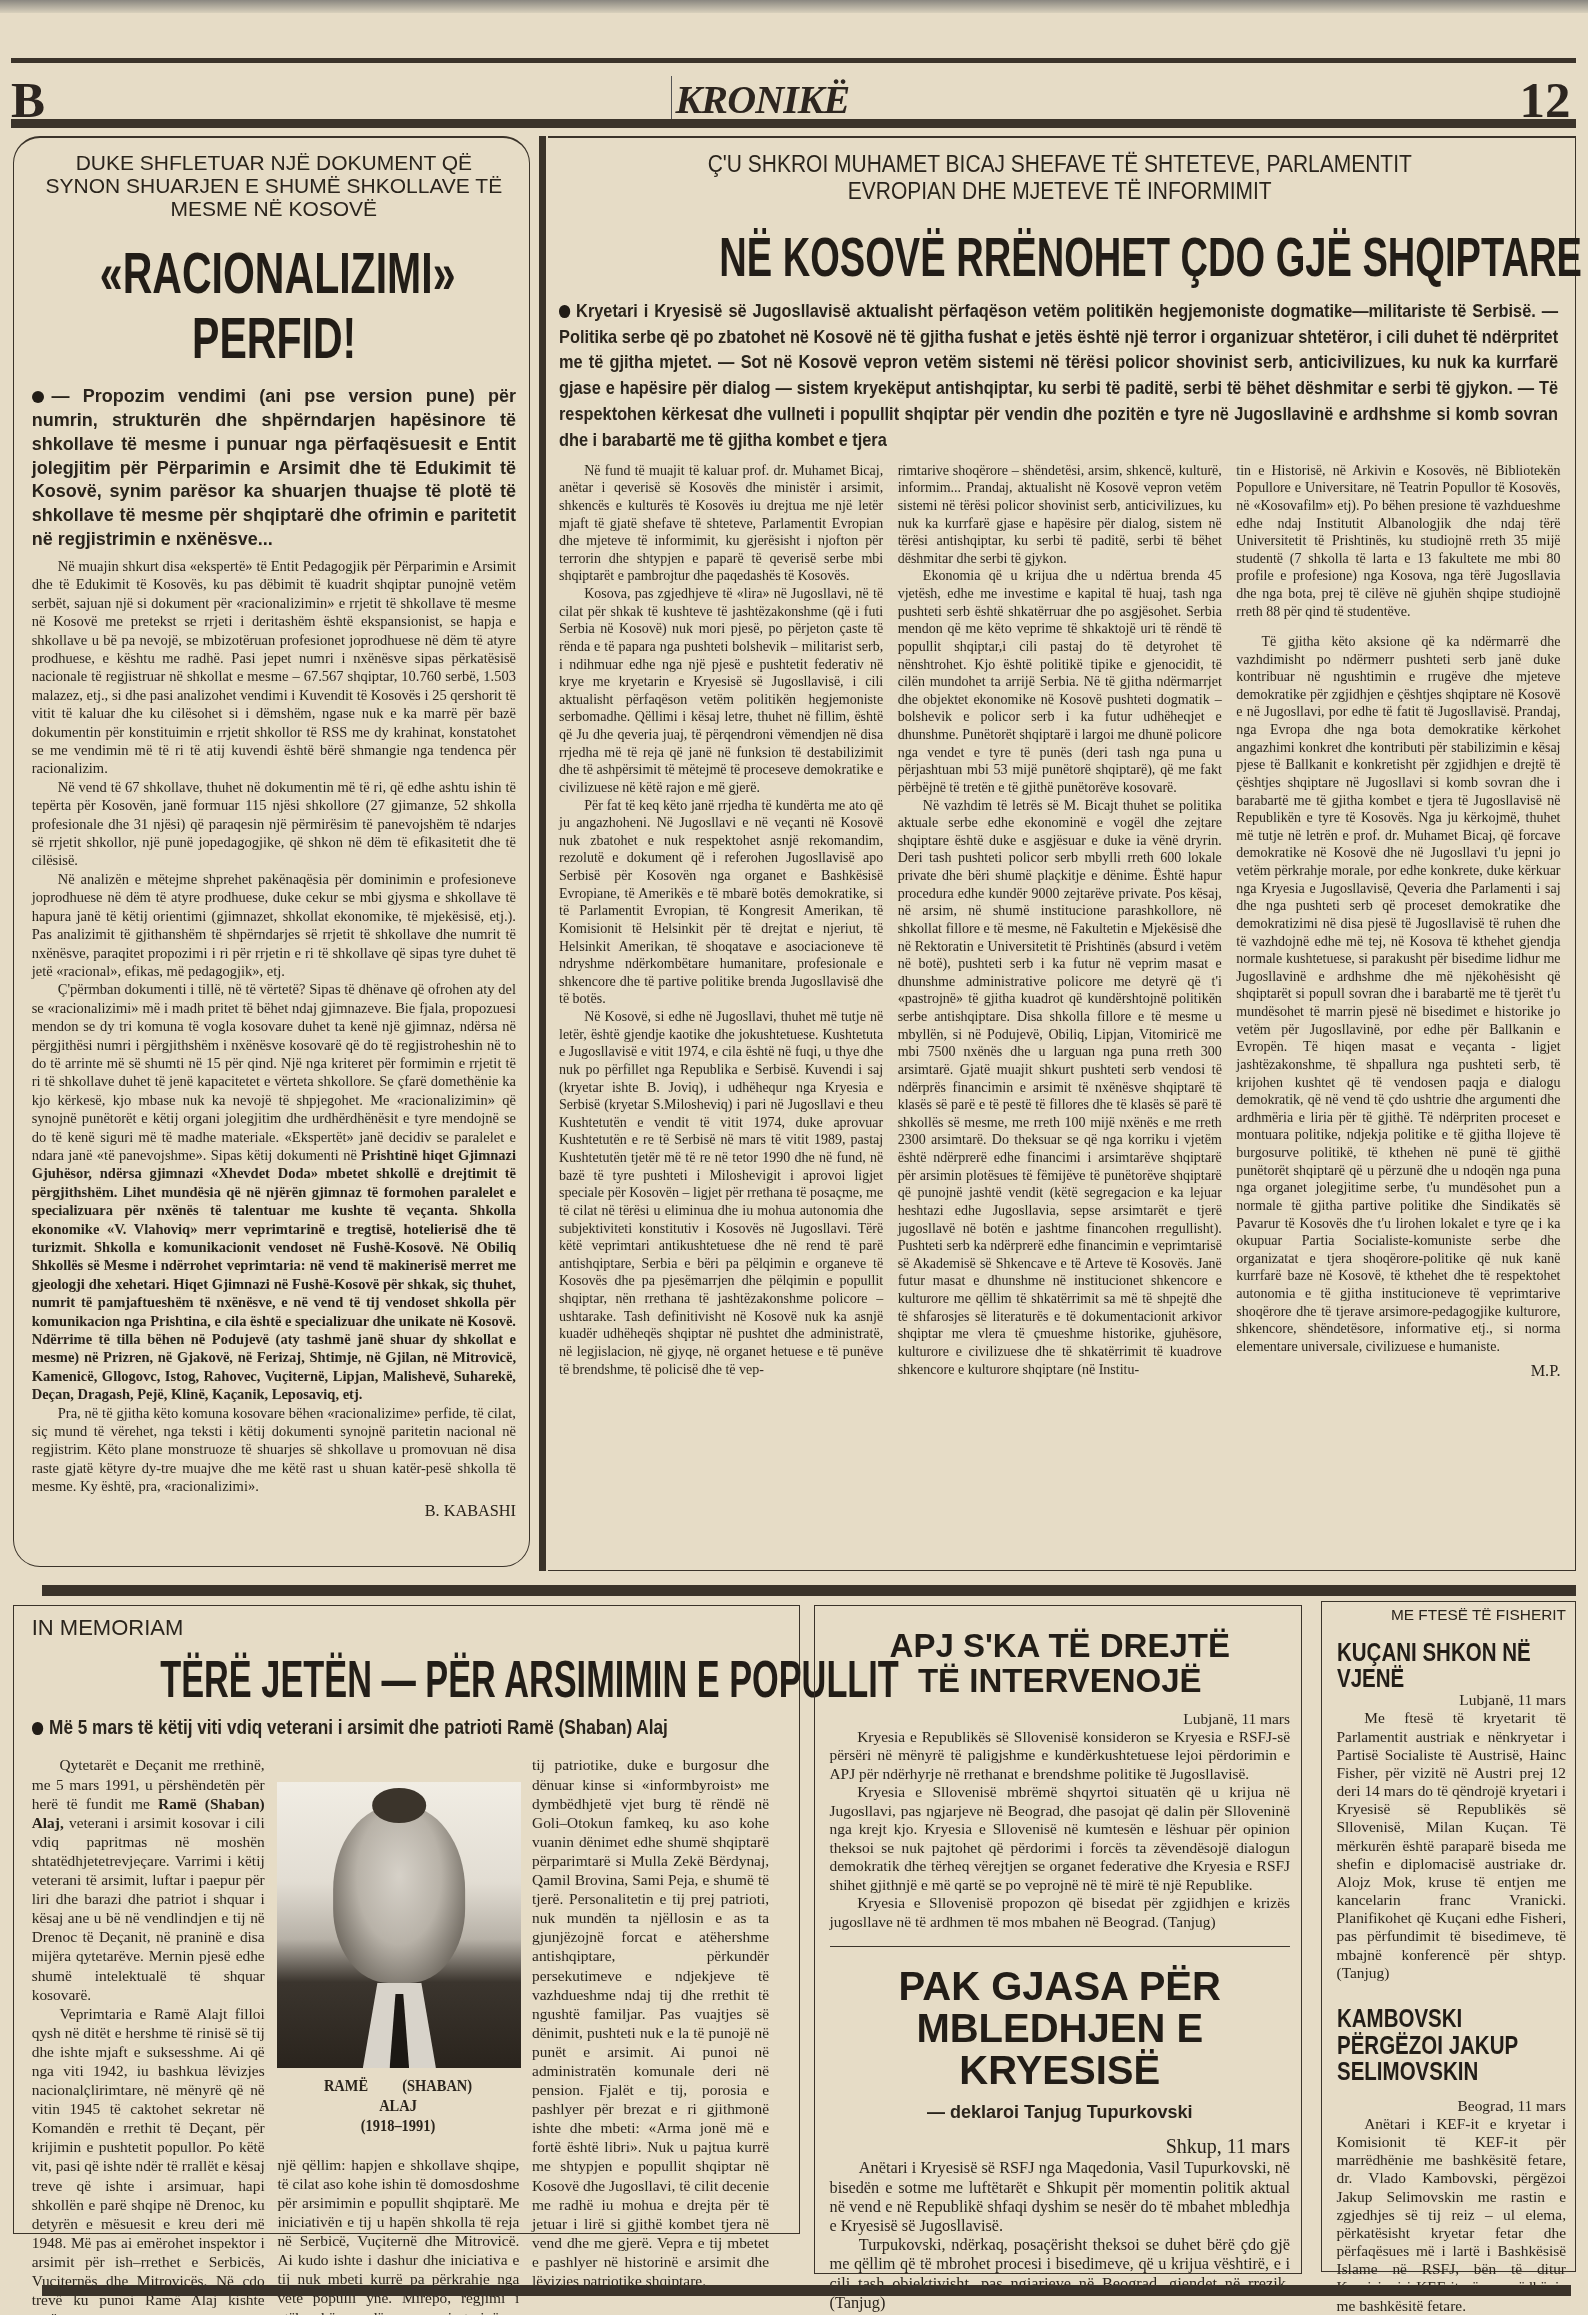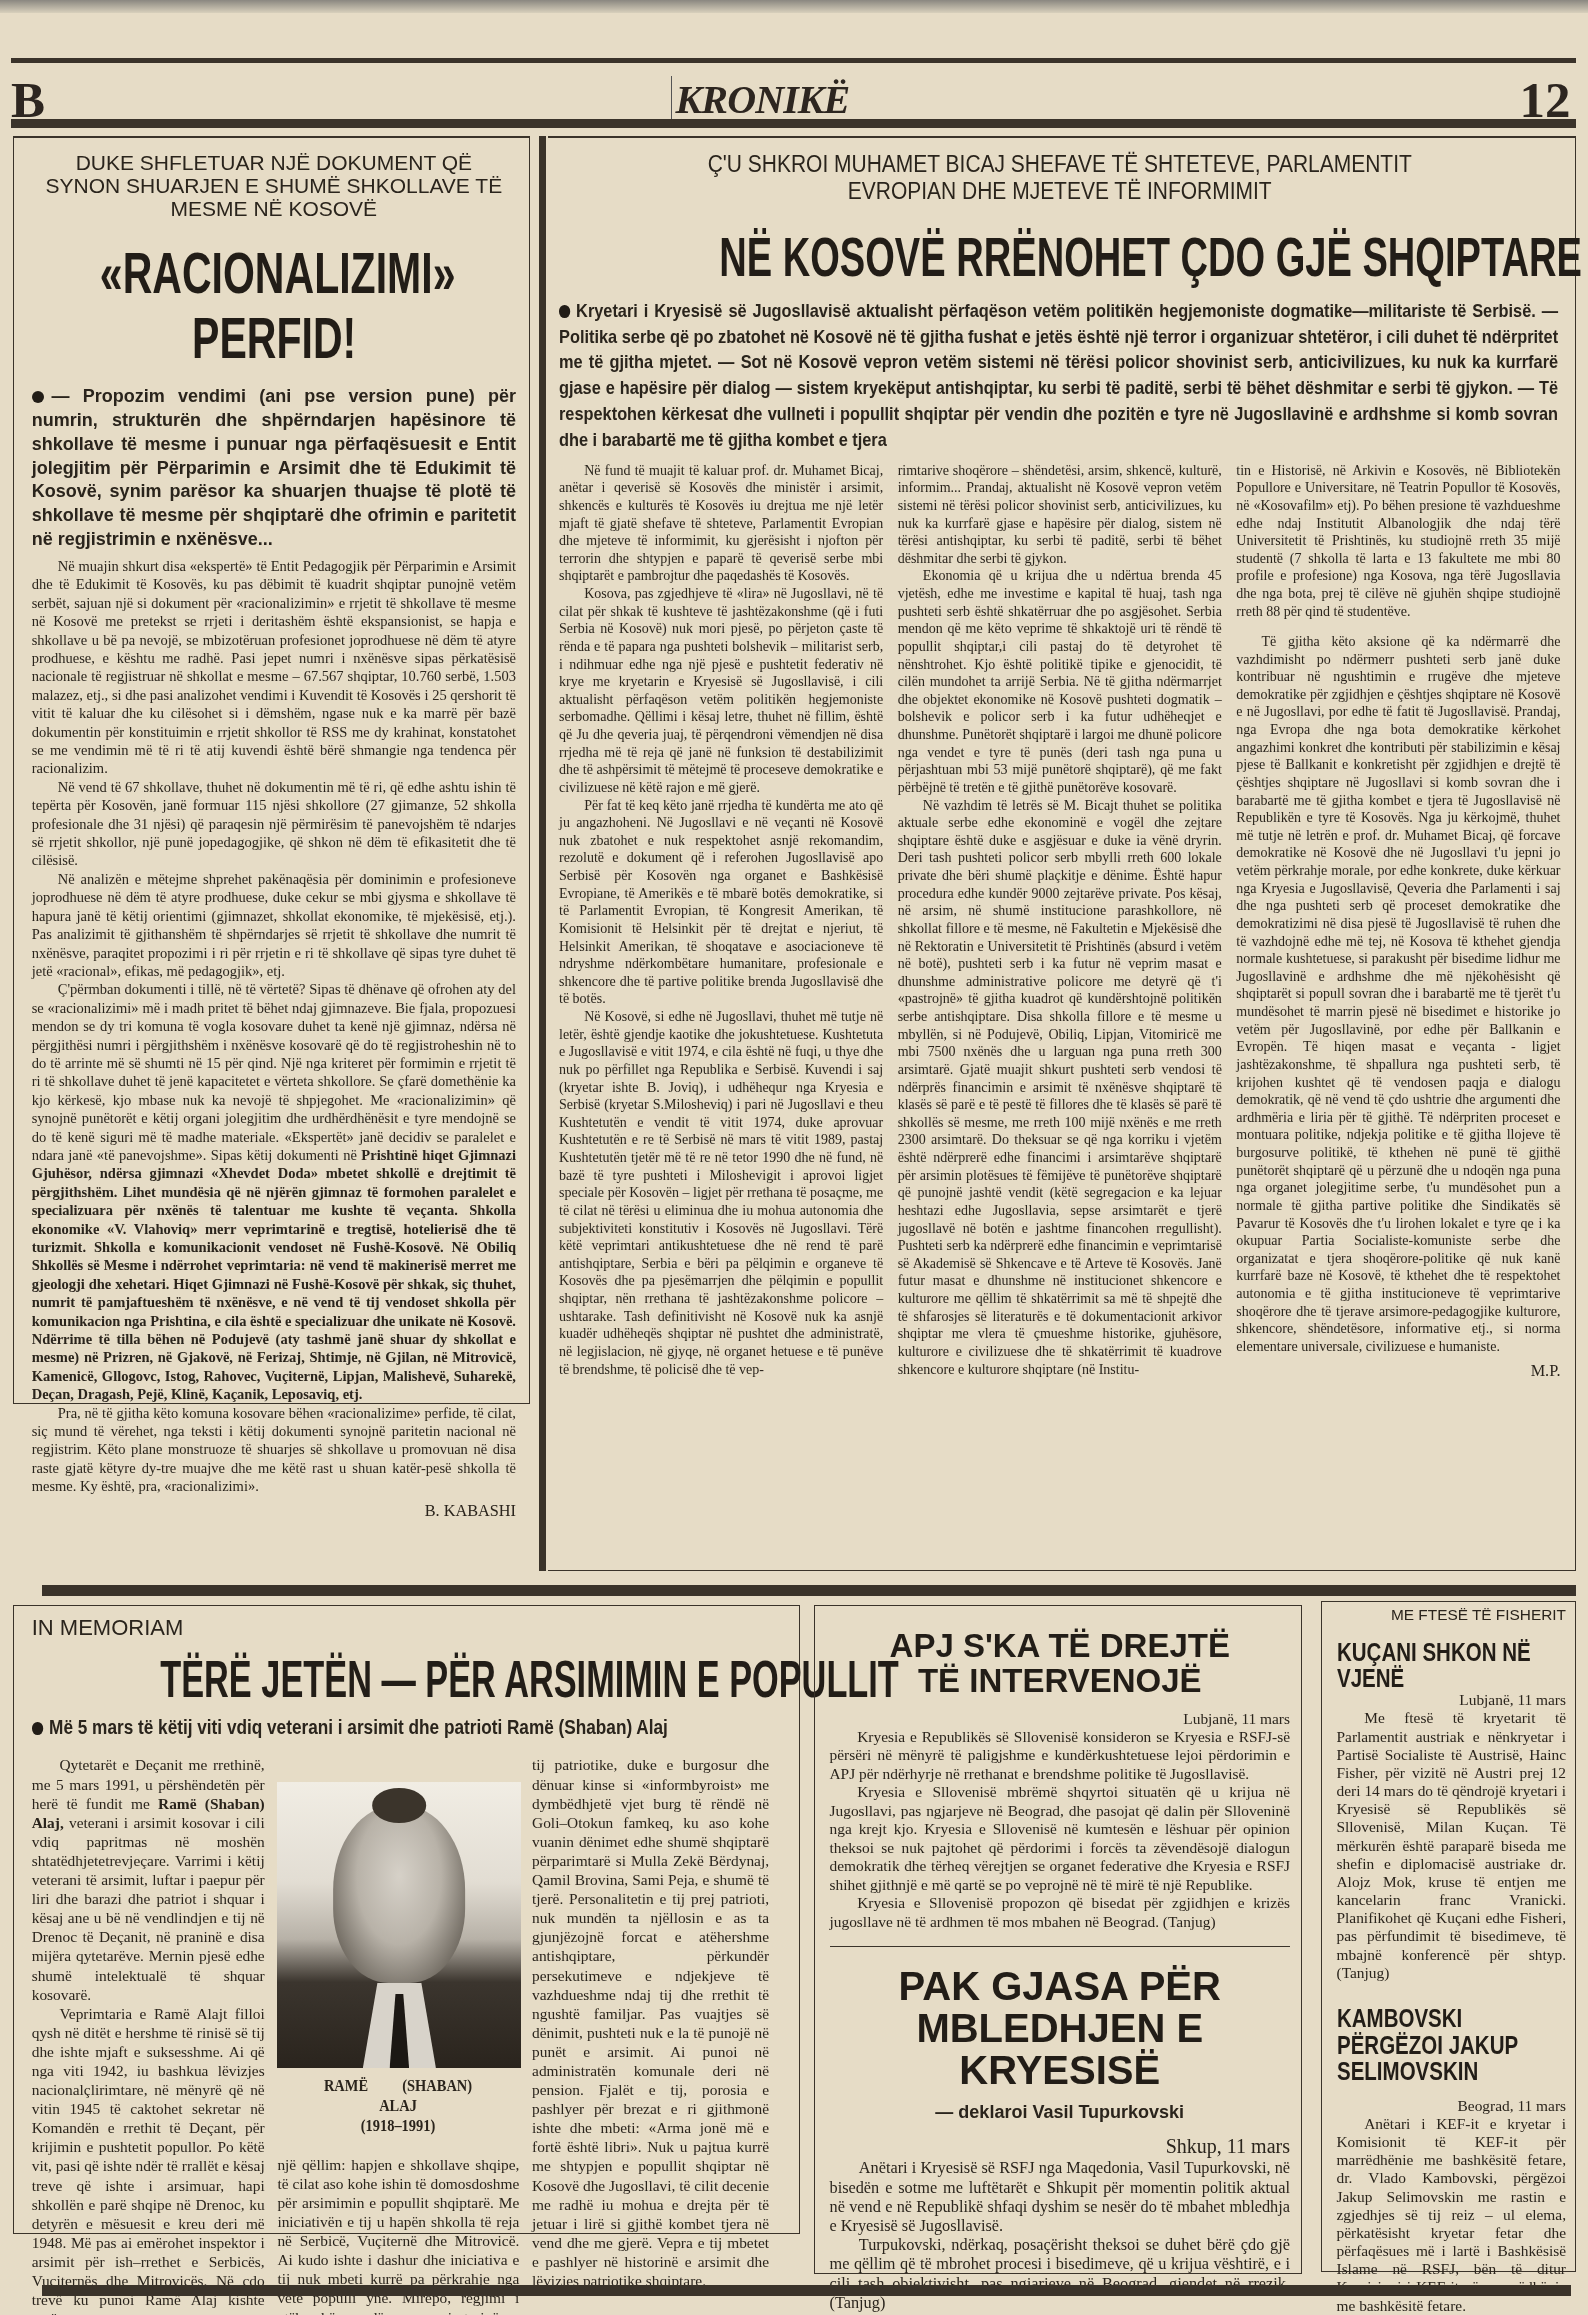--- a/index.html
+++ b/index.html
@@ -41,21 +41,21 @@
 <div class="topshade"></div>
 
 <div class="rule" style="left:11px;top:58px;width:1565px;height:5.4px;"></div>
 <div class="masthead">
   <div class="mh-b">B</div>
   <div class="mh-title">KRONIKË</div>
   <div class="mh-num">12</div>
 </div>
 <div class="rule" style="left:11px;top:119px;width:1565px;height:9px;"></div>
 
-<div class="box" style="left:12.7px;top:136px;width:517px;height:1268px;border-top-width:2.7px;padding:12.7px 12.7px 9px 18px;">
+<div class="box" style="left:12.7px;top:136px;width:517px;height:1431px;border-top-width:2.7px;padding:12.7px 12.7px 9px 18px;border-radius:27px;">
   <div class="kicker" style="font-size:21px;padding:0 9px;">DUKE SHFLETUAR NJË DOKUMENT QË SYNON SHUARJEN E SHUMË SHKOLLAVE TË MESME NË KOSOVË</div>
   <div class="head" style="font-size:57px;margin-top:24px;">
     <span class="condensed">«RACIONALIZIMI»</span>
     <span class="condensed" style="margin-top:5.4px;">PERFID!</span>
   </div>
   <div class="lead" style="margin-top:16.3px;font-size:18px;">
     <span class="dot"></span><span>— Propozim vendimi (ani pse version pune) për numrin, strukturën dhe shpërndarjen hapësinore të shkollave të mesme i punuar nga përfaqësuesit e Entit jolegjitim për Përparimin e Arsimit dhe të Edukimit të Kosovë, synim parësor ka shuarjen thuajse të plotë të shkollave të mesme për shqiptarë dhe ofrimin e paritetit në regjistrimin e nxënësve...</span>
   </div>
   <div class="body" style="margin-top:5.4px;font-size:14.5px;line-height:1.27;">
     <p>Në muajin shkurt disa «ekspertë» të Entit Pedagogjik për Përparimin e Arsimit dhe të Edukimit të Kosovës, ku pas dëbimit të kuadrit shqiptar punojnë vetëm serbët, sajuan një si dokument për «racionalizimin» e rrjetit të shkollave të mesme në Kosovë me pretekst se rrjeti i deritashëm është ekspansionist, se hapja e shkollave u bë pa nevojë, se mbizotëruan profesionet joprodhuese në dëm të atyre prodhuese, e kështu me radhë. Pasi jepet numri i nxënësve sipas përkatësisë nacionale të regjistruar në shkollat e mesme – 67.567 shqiptar, 10.760 serbë, 1.503 malazez, etj., si dhe pasi analizohet vendimi i Kuvendit të Kosovës i 25 qershorit të vitit të kaluar dhe ku cilësohet si i dëmshëm, ngase nuk e ka marrë për bazë dokumentin për konstituimin e rrjetit shkollor të RSS me dy krahinat, konstatohet se me vendimin më të ri të atij kuvendi është bërë shmangie nga tendenca për racionalizim.</p>
@@ -134,21 +134,21 @@
 <div class="box" style="left:814px;top:1605px;width:488px;height:669px;padding:7.2px 11px 7.2px 14.5px;">
   <div class="head" style="font-size:33px;margin:16.3px 36px 0;">APJ S'KA TË DREJTË TË INTERVENOJË</div>
   <div class="dateline" style="margin-top:11px;">Lubjanë, 11 mars</div>
   <div class="body" style="font-size:15.4px;line-height:1.2;">
     <p>Kryesia e Republikës së Sllovenisë konsideron se Kryesia e RSFJ-së përsëri në mënyrë të paligjshme e kundërkushtetuese lejoi përdorimin e APJ për ndërhyrje në rrethanat e brendshme politike të Jugosllavisë.</p>
     <p>Kryesia e Sllovenisë mbrëmë shqyrtoi situatën që u krijua në Jugosllavi, pas ngjarjeve në Beograd, dhe pasojat që dalin për Slloveninë nga krejt kjo. Kryesia e Sllovenisë në kumtesën e lëshuar për opinion theksoi se nuk pajtohet që përdorimi i forcës ta zëvendësojë dialogun demokratik dhe tërheq vërejtjen se organet federative dhe Kryesia e RSFJ shihet gjithnjë e më qartë se po veprojnë në të mirë të një Republike.</p>
     <p>Kryesia e Sllovenisë propozon që bisedat për zgjidhjen e krizës jugosllave në të ardhmen të mos mbahen në Beograd. (Tanjug)</p>
   </div>
   <div class="thin" style="margin-top:14.5px;"></div>
   <div class="head" style="font-size:40px;margin-top:18px;">PAK GJASA PËR MBLEDHJEN E KRYESISË</div>
-  <div style="font:bold 18px 'Liberation Sans',sans-serif;text-align:center;margin-top:11px;">— deklaroi Vasil Tupurkovski</div>
+  <div style="font:bold 18px 'Liberation Sans',sans-serif;text-align:center;margin-top:11px;">— deklaroi Tanjug Tupurkovski</div>
   <div class="dateline" style="margin-top:12.7px;font-size:20px;">Shkup, 11 mars</div>
   <div class="body" style="font-size:16.3px;line-height:1.18;">
     <p>Anëtari i Kryesisë së RSFJ nga Maqedonia, Vasil Tupurkovski, në bisedën e sotme me luftëtarët e Shkupit për momentin politik aktual në vend e në Republikë shfaqi dyshim se nesër do të mbahet mbledhja e Kryesisë së Jugosllavisë.</p>
     <p>Turpukovski, ndërkaq, posaçërisht theksoi se duhet bërë çdo gjë me qëllim që të mbrohet procesi i bisedimeve, që u krijua vështirë, e i cili tash objektivisht, pas ngjarjeve në Beograd, gjendet në rrezik. (Tanjug)</p>
   </div>
 </div>
 
 <div class="box" style="left:1321px;top:1601px;width:255px;height:671px;padding:5.4px 9px 7.2px 14.5px;">
   <div class="kicker" style="font-size:15.4px;text-align:right;">ME FTESË TË FISHERIT</div>
   <div class="head" style="font-size:25px;text-align:left;margin-top:14.5px;">

